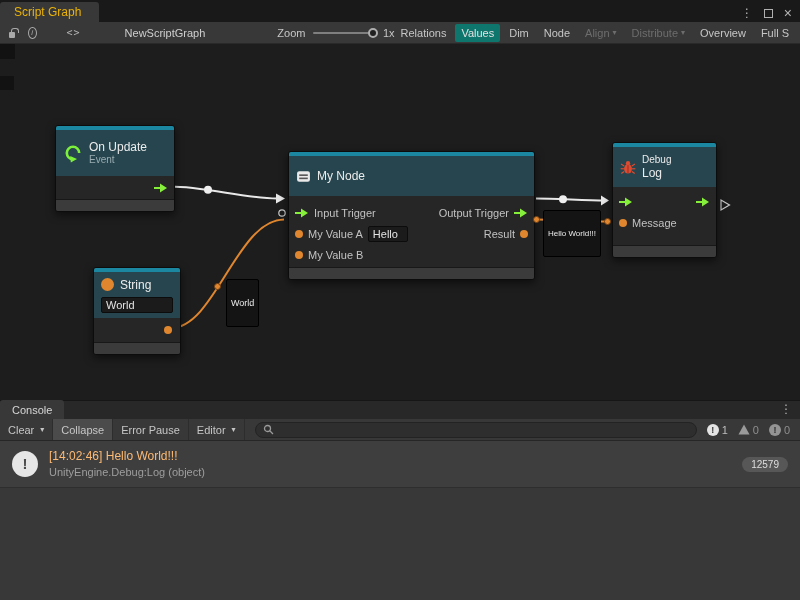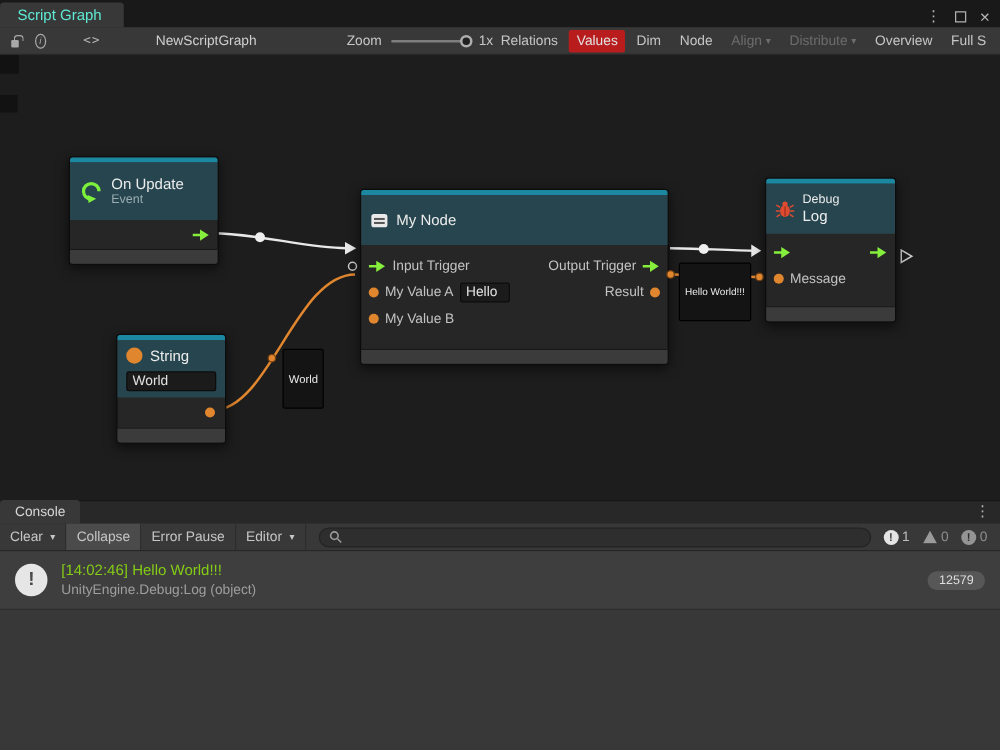--- a/index.html
+++ b/index.html
@@ -1,53 +1,53 @@
 <!DOCTYPE html>
 <html><head>
 <meta charset="utf-8">
 <style>
   * { margin:0; padding:0; box-sizing:border-box; }
   html,body { width:800px; height:600px; background:#383838; font-family:"Liberation Sans",sans-serif; overflow:hidden; }
   .app { position:relative; width:800px; height:600px; color:#c8c8c8; }
 
   
   .tabbar { position:absolute; top:0; left:0; right:0; height:22px; background:#191919; display:flex; align-items:flex-end; }
-  .tab-active { height:20px; background:#383838; color:#5eead4; font-size:12px; padding:0 18px 0 14px; display:flex; align-items:center; border-radius:3px 3px 0 0; }
+  .tab-active { height:20px; background:#383838; color:#eab308; font-size:12px; padding:0 18px 0 14px; display:flex; align-items:center; border-radius:3px 3px 0 0; }
   .tabbar-right { margin-left:auto; display:flex; align-items:center; gap:11px; padding:0 8px 3px 0; color:#b5b5b5; }
   .kebab { font-size:12px; line-height:12px; }
   .maxbox { width:9px; height:9px; border:1.5px solid #b0b0b0; display:inline-block; }
   .closex { font-size:14px; line-height:12px; }
 
   
   .gtoolbar { position:absolute; top:22px; left:0; right:0; height:22px; background:#383838; border-bottom:1px solid #292929; display:flex; align-items:center; font-size:11px; color:#c6c6c6; overflow:hidden; }
   .icon-lock { position:relative; width:9px; height:6px; background:#a9a9a9; border-radius:1px; margin:4px 0 0 9px; display:inline-block; }
   .icon-lock::before { content:""; position:absolute; left:1.5px; top:-4px; width:6px; height:4px; border:1.5px solid #a9a9a9; border-bottom:none; border-radius:3px 3px 0 0; }
   .icon-info { width:12px; height:12px; border:1px solid #a9a9a9; border-radius:50%; font-size:8px; line-height:10px; text-align:center; color:#a9a9a9; margin-left:13px; font-style:italic; }
   .icon-code { margin-left:30px; color:#b5b5b5; font-family:"DejaVu Sans Mono",monospace; font-size:10px; letter-spacing:1px; }
   .g-name { margin-left:44px; color:#cfcfcf; }
   .g-zoom-label { margin-left:72px; }
   .zoom-track { position:relative; width:90px; height:2px; background:#7f7f7f; border-radius:1px; margin:0 10px 0 8px; }
   .zoom-handle { position:absolute; right:-5px; top:-4px; width:10px; height:10px; border-radius:50%; background:#202020; border:2px solid #aeaeae; }
   .gt-btn { padding:3px 6px; border-radius:2px; white-space:nowrap; margin-right:3px; display:flex; align-items:center; }
-  .gt-btn.active { background:#b91c1c; color:#e2e2e2; }
+  .gt-btn.active { background:#0f766e; color:#e2e2e2; }
   .gt-btn.disabled { color:#6d6d6d; }
   .gt-group { margin-left:auto; display:flex; align-items:center; padding-right:2px; }
   .caret { font-size:8px; margin-left:3px; }
 
   
   .canvas { position:absolute; top:44px; left:0; width:800px; height:356px; background:#1d1d1d; overflow:hidden; }
   .corner { position:absolute; background:#121212; }
   .wires { position:absolute; left:0; top:0; z-index:1; }
   .node { position:absolute; z-index:2; border:1px solid #0c0c0c; border-radius:3px; background:#262626; box-shadow:0 3px 9px rgba(0,0,0,.55); font-size:11px; color:#c2c2c2; }
   .n-strip { height:4px; background:#1b87a0; border-radius:2px 2px 0 0; }
   .n-header { background:#26454e; display:flex; align-items:center; gap:6px; padding:0 7px; }
   .n-title { color:#ececec; font-size:12px; line-height:14px; }
   .n-title.sm { font-size:10px; line-height:12px; }
   .n-sub { color:#9bacb2; font-size:10px; line-height:12px; }
-  .n-body { padding:6px 0 14px; }
+  .n-body { padding:6px 0 2px; }
   .p-row { display:flex; align-items:center; gap:5px; padding:0 6px; height:21px; }
   .p-row.spread { justify-content:space-between; }
   .pg { display:flex; align-items:center; gap:5px; }
   .dot { width:8px; height:8px; border-radius:50%; background:#e0862e; flex:0 0 auto; }
   .p-field { background:#1b1b1b; border:1px solid #0c0c0c; border-radius:2px; color:#e3e3e3; font-size:11px; padding:1px 4px; font-family:inherit; }
   .n-footer { height:12px; background:#3b3b3b; border-top:1px solid #181818; border-radius:0 0 2px 2px; }
   .wire-label { position:absolute; z-index:5; background:#141414; border:1px solid #000; border-radius:2px; color:#eaeaea; padding:18px 4px; white-space:nowrap; }
   .wire-dot { position:absolute; z-index:4; width:7px; height:7px; border-radius:50%; background:#e0862e; border:1px solid #6d3d13; }
 
   
@@ -60,21 +60,21 @@
   .c-btn.active { background:#4b4b4b; }
   .c-search { flex:1 1 auto; display:flex; align-items:center; gap:5px; background:#2e2e2e; border:1px solid #232323; border-radius:9px; height:16px; margin:0 10px; padding:0 7px; }
   .c-search input { flex:1; background:transparent; border:none; outline:none; color:#dddddd; font-size:11px; font-family:inherit; }
   .c-counts { display:flex; align-items:center; gap:10px; padding-right:10px; }
   .count { display:flex; align-items:center; gap:3px; color:#bdbdbd; }
   .count.dim { color:#8f8f8f; }
   .ic-bubble { width:12px; height:12px; border-radius:50%; background:#e4e4e4; color:#3a3a3a; font-size:9px; font-weight:bold; line-height:12px; text-align:center; }
   .ic-bubble.grey { background:#949494; color:#2e2e2e; }
   .c-row { display:flex; align-items:center; height:47px; background:#3e3e3e; border-bottom:1px solid #2e2e2e; padding:0 12px; }
   .c-row-icon { width:26px; height:26px; border-radius:50%; background:#e6e6e6; color:#4a4a4a; font-size:15px; font-weight:bold; text-align:center; line-height:26px; margin-right:11px; flex:0 0 auto; }
-  .c-line1 { color:#84cc16; font-size:12px; line-height:17px; }
+  .c-line1 { color:#fdba74; font-size:12px; line-height:17px; }
   .c-line2 { color:#9e9e9e; font-size:11px; line-height:15px; }
   .c-badge { margin-left:auto; background:#575757; color:#dedede; font-size:10px; padding:2px 9px; border-radius:9px; }
 </style>
 </head>
 <body>
 
 <div class="app">
 
   <div class="tabbar">
     <div class="tab-active">

